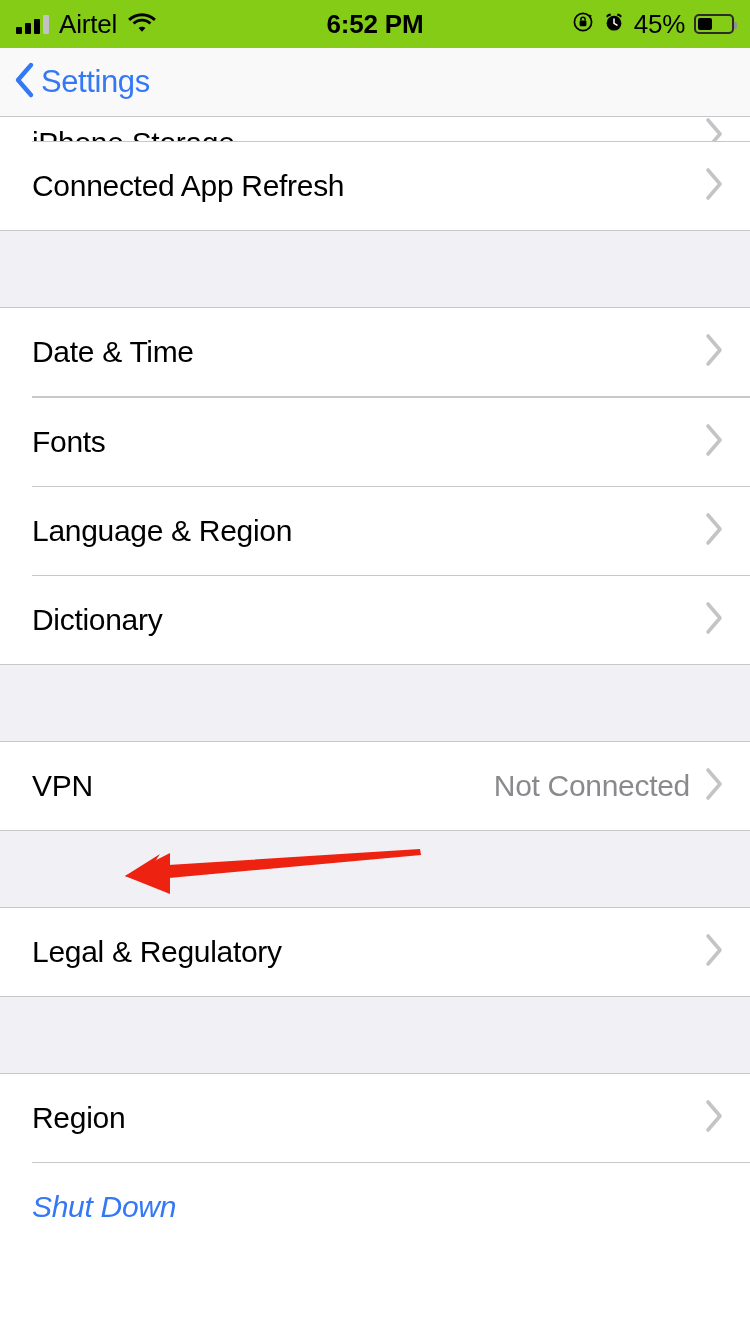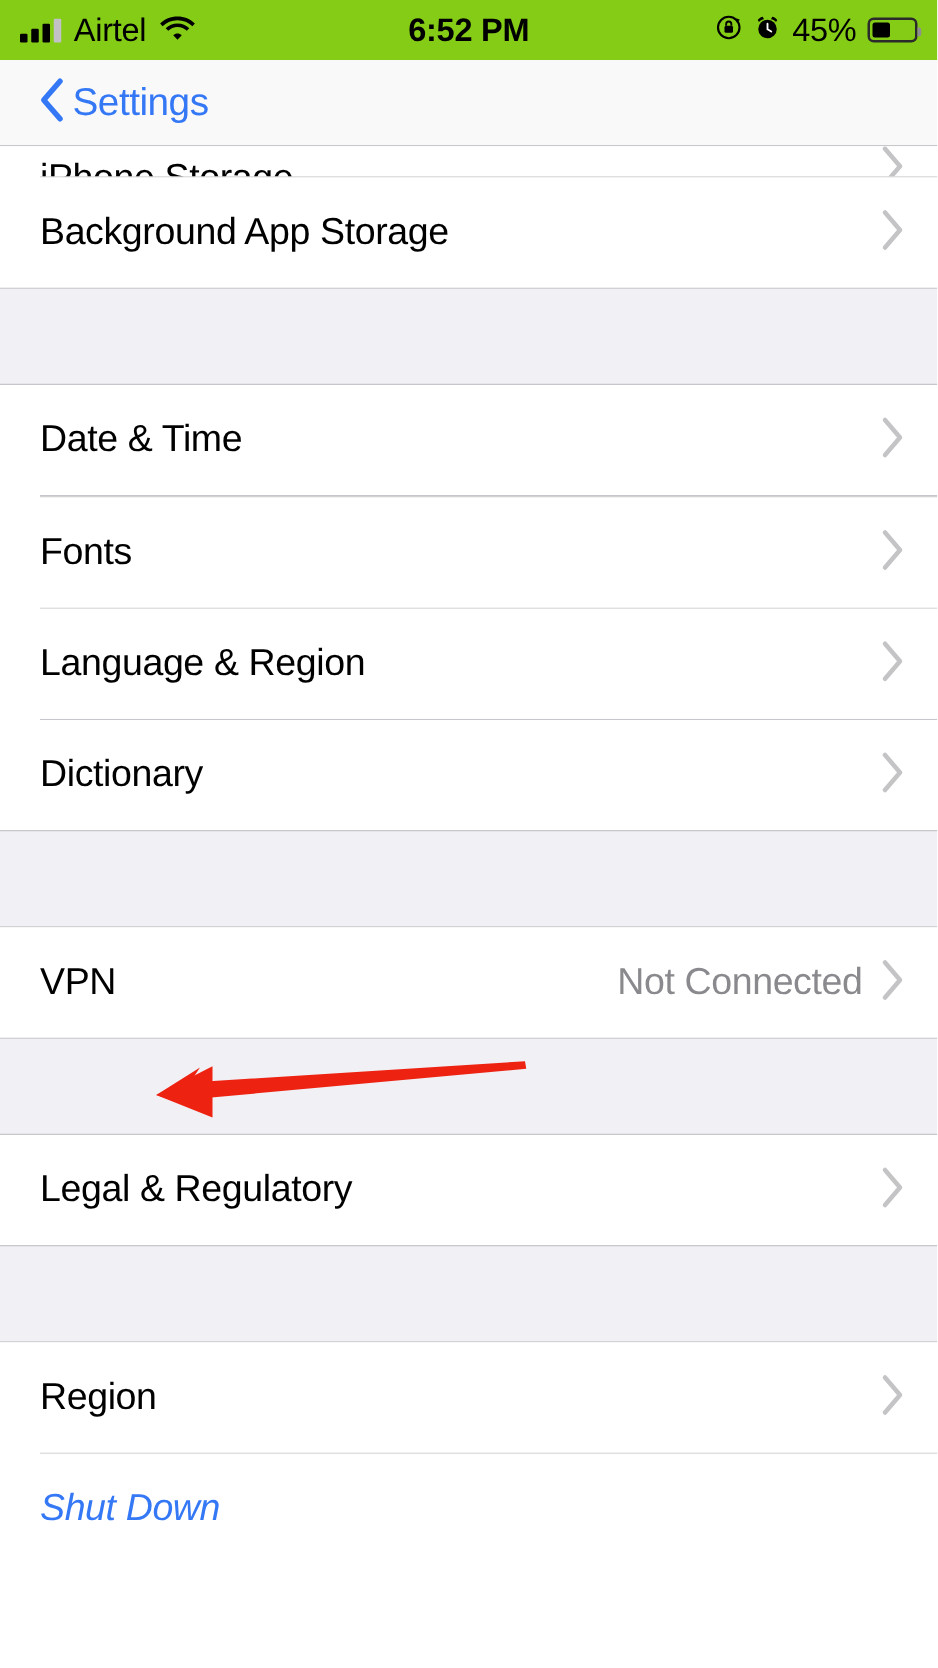--- a/index.html
+++ b/index.html
@@ -57,21 +57,21 @@
   }
   .battery span{ display:block; height:100%; background:#000; border-radius:2px; }
 
   
   .navbar {
     position:relative; height:68px; background:#f9f9f9;
     display:flex; align-items:center;
   }
   .nav-back {
     display:flex; align-items:center; gap:6px;
-    padding-left:30px; color:#3478f6; cursor:pointer;
+    padding-left:13px; color:#3478f6; cursor:pointer;
   }
   .nav-back .label { font-size:31px; letter-spacing:-0.4px; }
   .nav-title {
     position:absolute; left:0; right:0; text-align:center;
     font-size:31px; font-weight:bold; color:#000; letter-spacing:-0.3px;
     pointer-events:none;
   }
 
   
   .content { position:relative; }
@@ -171,21 +171,21 @@
   <div class="content" id="list-content">
       <div class="group top-clip">
         <div class="row clipped">
           <span class="title">iPhone Storage</span>
           <span class="chev"><svg width="20" height="34" viewBox="0 0 20 34">
               <path d="M4 3l12 14L4 31" fill="none" stroke="#c4c4c6" stroke-width="3.6" stroke-linecap="round" stroke-linejoin="round"></path>
             </svg></span>
         </div>
         <div class="sep"></div>
         <div class="row">
-          <span class="title">Background App Storage</span>
+          <span class="title">Connected App Refresh</span>
           <span class="chev"><svg width="20" height="34" viewBox="0 0 20 34">
               <path d="M4 3l12 14L4 31" fill="none" stroke="#c4c4c6" stroke-width="3.6" stroke-linecap="round" stroke-linejoin="round"></path>
             </svg></span>
         </div>
       </div>
       <div class="gap"></div>
       <div class="group">
         <div class="row">
           <span class="title">Date &amp; Time</span>
           <span class="chev"><svg width="20" height="34" viewBox="0 0 20 34">

